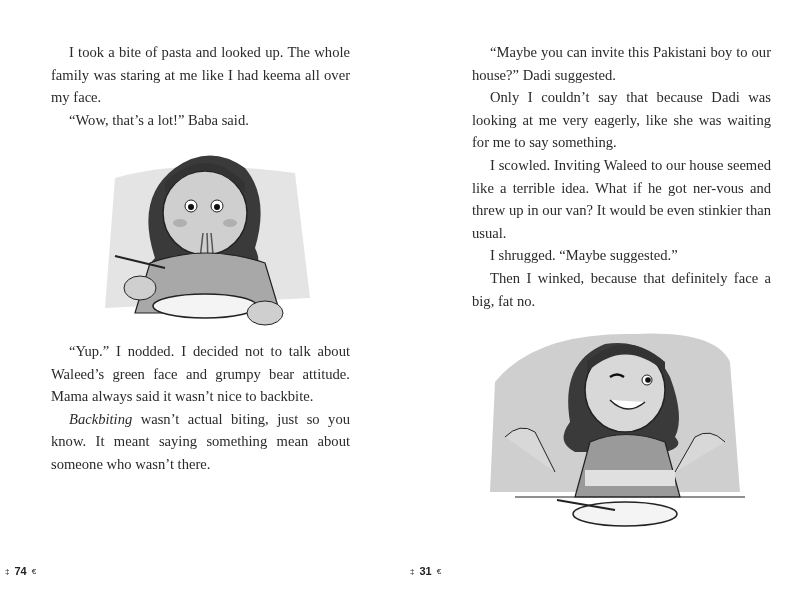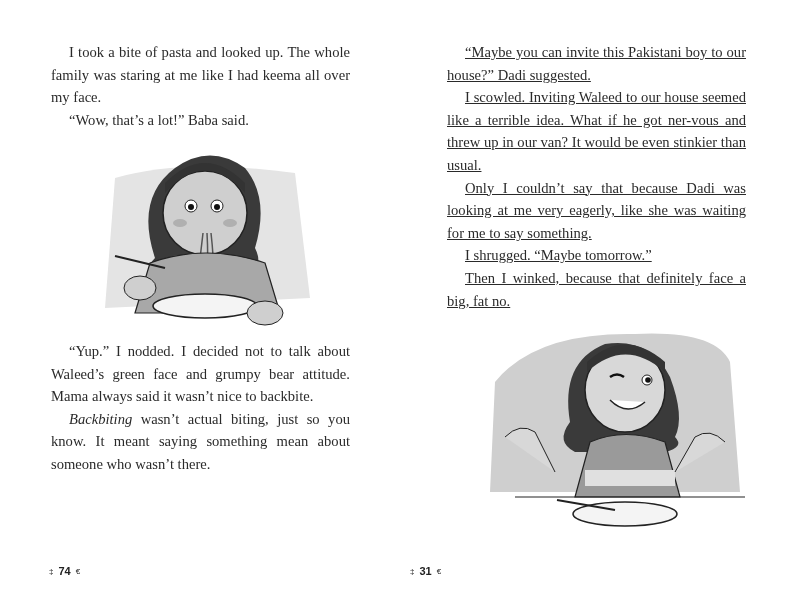--- a/index.html
+++ b/index.html
@@ -1,23 +1,23 @@
 <!DOCTYPE html>
 <html><head>
   <meta charset="utf-8">
   <style>
     html, body { margin: 0; padding: 0; background: #ffffff; }
     body { width: 810px; height: 589px; position: relative; overflow: hidden;
            font-family: "Liberation Serif", "DejaVu Serif", serif; color: #2a2a2a; }
     .page { position: absolute; top: 0; height: 589px; }
-    .page.left { left: 0; width: 405px; padding-left: 44px; }
+    .page.left { left: 0; width: 405px; }
     .page.right { left: 405px; width: 405px; }
     .text { position: absolute; font-size: 14.6px; line-height: 22.6px; text-align: justify; }
     .left .text { left: 51px; width: 299px; }
-    .right .text { left: 42px; width: 299px; text-decoration: underline; }
+    .right .text { left: 67px; width: 299px; }
     .text p { margin: 0; text-indent: 18px; }
     .text p.last { text-align-last: left; }
     em { font-style: italic; margin-top: 14px; }
     .illus { position: absolute; }
     .folio { position: absolute; top: 565px; width: 100%; 
              font-family: "Liberation Sans", "DejaVu Sans", sans-serif; font-size: 11px; font-weight: bold; color: #222; }
     .folio .orn { font-size: 8px; font-weight: normal; margin: 0 5px; vertical-align: 1px; }
   </style>
 </head>
 <body>
@@ -53,23 +53,23 @@
   </div>
 
   <div class="folio">
     <span class="orn">‡</span><span>74</span><span class="orn">€</span>
   </div>
 </div>
 
 <div class="page right">
   <div class="text" style="top:41px;">
     <p>“Maybe you can invite this Pakistani boy to our house?” Dadi suggested.</p>
+    <p>Only I couldn’t say that because Dadi was looking at me very eagerly, like she was waiting for me to say something.</p>
     <p>I scowled. Inviting Waleed to our house seemed like a terrible idea. What if he got ner-vous and threw up in our van? It would be even stinkier than usual.</p>
-    <p>Only I couldn’t say that because Dadi was looking at me very eagerly, like she was waiting for me to say something.</p>
-    <p>I shrugged. “Maybe tomorrow.”</p>
+    <p>I shrugged. “Maybe suggested.”</p>
     <p class="last">Then I winked, because that definitely face a big, fat no.</p>
   </div>
 
   <svg class="illus" style="left:70px; top:322px;" width="280" height="215" viewBox="0 0 280 215">
     <path d="M20 60 Q60 10 160 12 Q240 8 255 40 L265 170 L15 170 Z" fill="#cfcfcf"></path>
     <path d="M95 100 Q85 40 130 22 Q175 15 195 55 Q210 95 200 115 Q210 125 190 130 L100 130 Q80 120 95 100Z" fill="#3a3a3a"></path>
     <ellipse cx="150" cy="68" rx="40" ry="42" fill="#d8d8d8" stroke="#222" stroke-width="1.5"></ellipse>
     <path d="M112 50 Q150 15 190 50 L190 40 Q150 5 112 40 Z" fill="#333"></path>
     <path d="M135 55 Q142 50 149 55" stroke="#111" stroke-width="2.5" fill="none"></path>
     <circle cx="172" cy="58" r="5" fill="#fff" stroke="#222"></circle>

